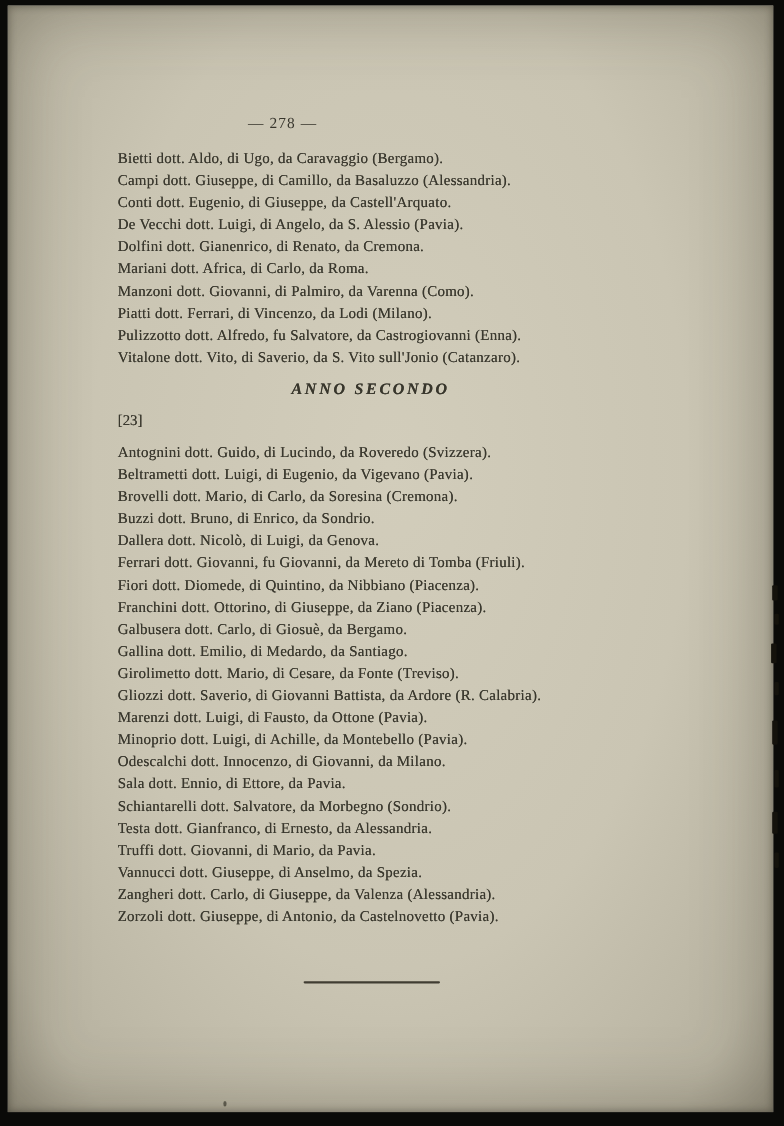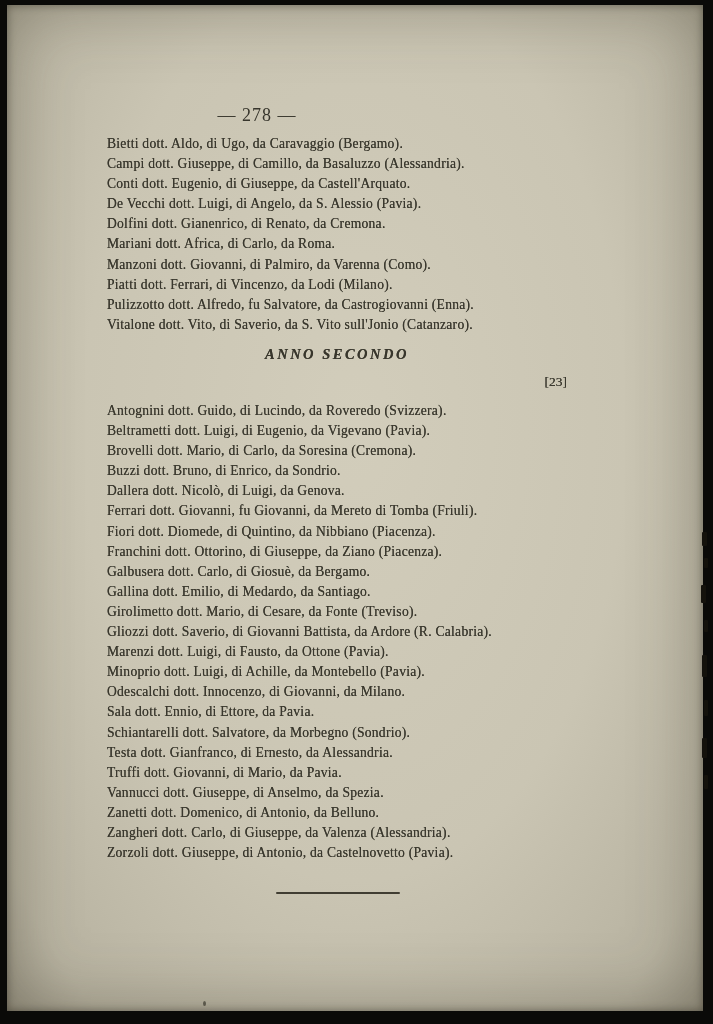--- a/index.html
+++ b/index.html
@@ -23,21 +23,21 @@
     background:
       radial-gradient(ellipse at 50% 42%, #d2cdbb 0%, #cac5b3 55%, #b8b3a1 88%, #a49f8e 100%);
     box-shadow: inset 0 0 70px rgba(55,50,35,0.38), inset 0 0 8px rgba(20,18,12,0.45);
   }
   .pagenum {
     position: absolute;
     top: 100px;
     left: 160px;
     width: 180px;
     text-align: center;
-    font-size: 18px;
+    font-size: 14px;
     color: #37352c;
     letter-spacing: 1px;
   }
   .entry-list {
     position: absolute;
     left: 100px;
     right: 70px;
   }
   .list-first { top: 129px; }
   .list-second { top: 396px; }
@@ -62,21 +62,21 @@
     letter-spacing: 2.5px;
     color: #38362c;
     text-shadow: 0 0 0.5px rgba(52,50,40,0.85);
     font-style: italic;
   }
   .section-count {
     position: absolute;
     top: 369px;
     left: 100px;
     width: 460px;
-    text-align: right;
+    text-align: left;
     font-size: 13.5px;
     color: #3a382e;
     text-shadow: 0 0 0.5px rgba(52,50,40,0.85);
   }
   .end-rule {
     position: absolute;
     top: 887px;
     left: 269px;
     width: 124px;
     height: 2px;
@@ -143,21 +143,20 @@
       <p class="entry">Girolimetto dott. Mario, di Cesare, da Fonte (Treviso).</p>
       <p class="entry">Gliozzi dott. Saverio, di Giovanni Battista, da Ardore (R. Calabria).</p>
       <p class="entry">Marenzi dott. Luigi, di Fausto, da Ottone (Pavia).</p>
       <p class="entry">Minoprio dott. Luigi, di Achille, da Montebello (Pavia).</p>
       <p class="entry">Odescalchi dott. Innocenzo, di Giovanni, da Milano.</p>
       <p class="entry">Sala dott. Ennio, di Ettore, da Pavia.</p>
       <p class="entry">Schiantarelli dott. Salvatore, da Morbegno (Sondrio).</p>
       <p class="entry">Testa dott. Gianfranco, di Ernesto, da Alessandria.</p>
       <p class="entry">Truffi dott. Giovanni, di Mario, da Pavia.</p>
       <p class="entry">Vannucci dott. Giuseppe, di Anselmo, da Spezia.</p>
-      <p class="entry">Zanetti dott. Domenico, di Antonio, da Belluno.</p>
       <p class="entry">Zangheri dott. Carlo, di Giuseppe, da Valenza (Alessandria).</p>
       <p class="entry">Zorzoli dott. Giuseppe, di Antonio, da Castelnovetto (Pavia).</p>
     </div>
 
   <div class="end-rule"></div>
 </div>
 
 <div class="artifact a1"></div>
 <div class="artifact a2"></div>
 <div class="artifact a3"></div>

